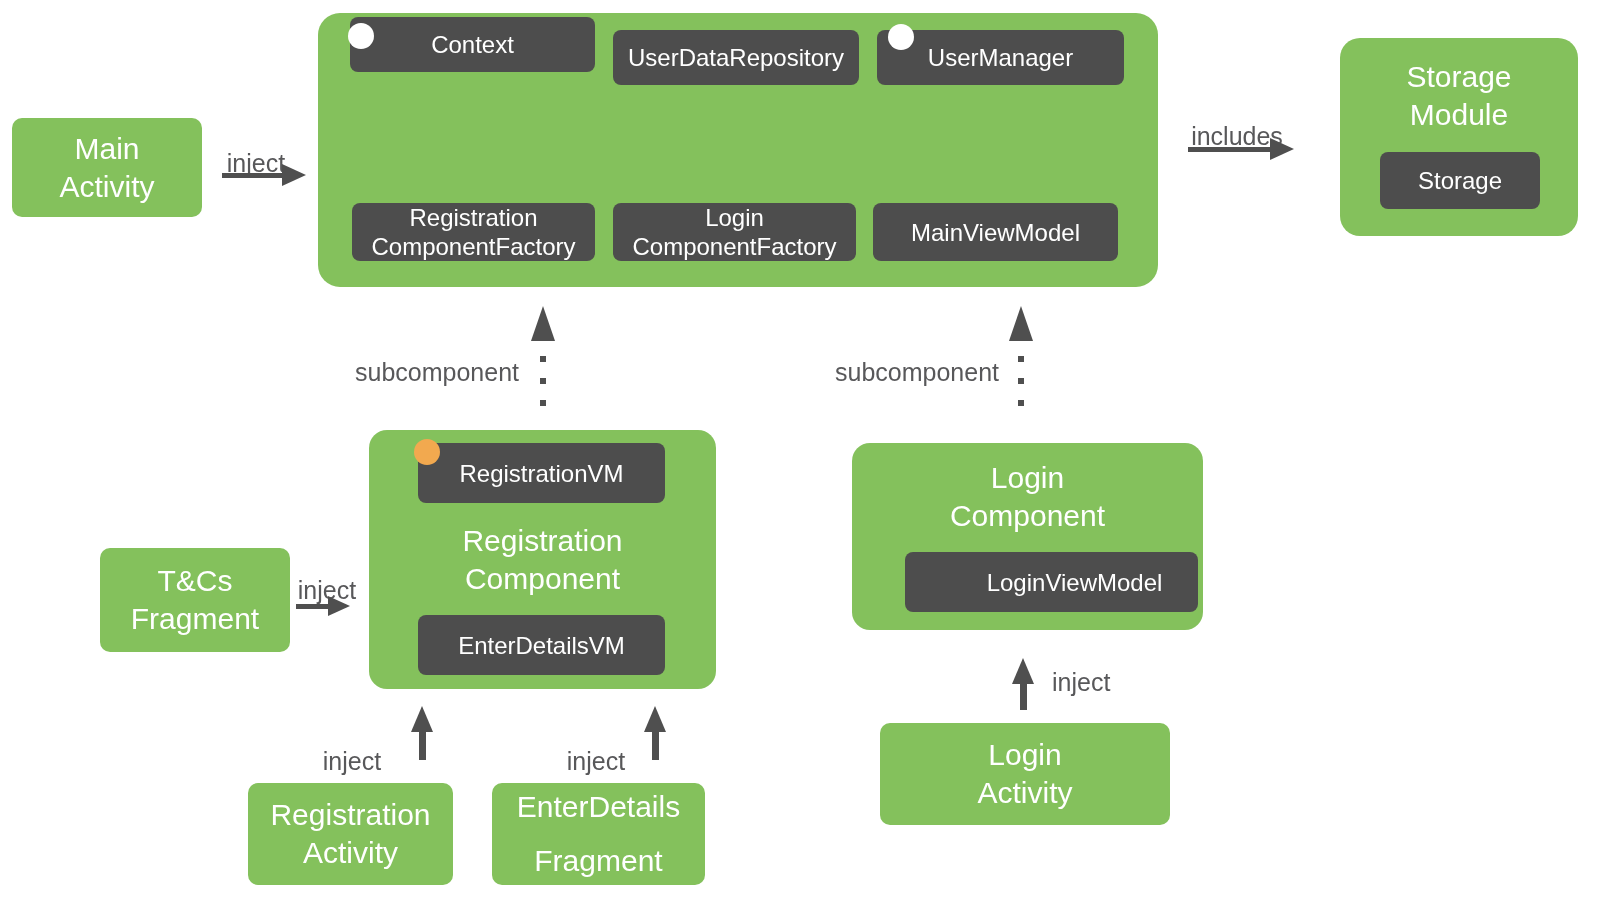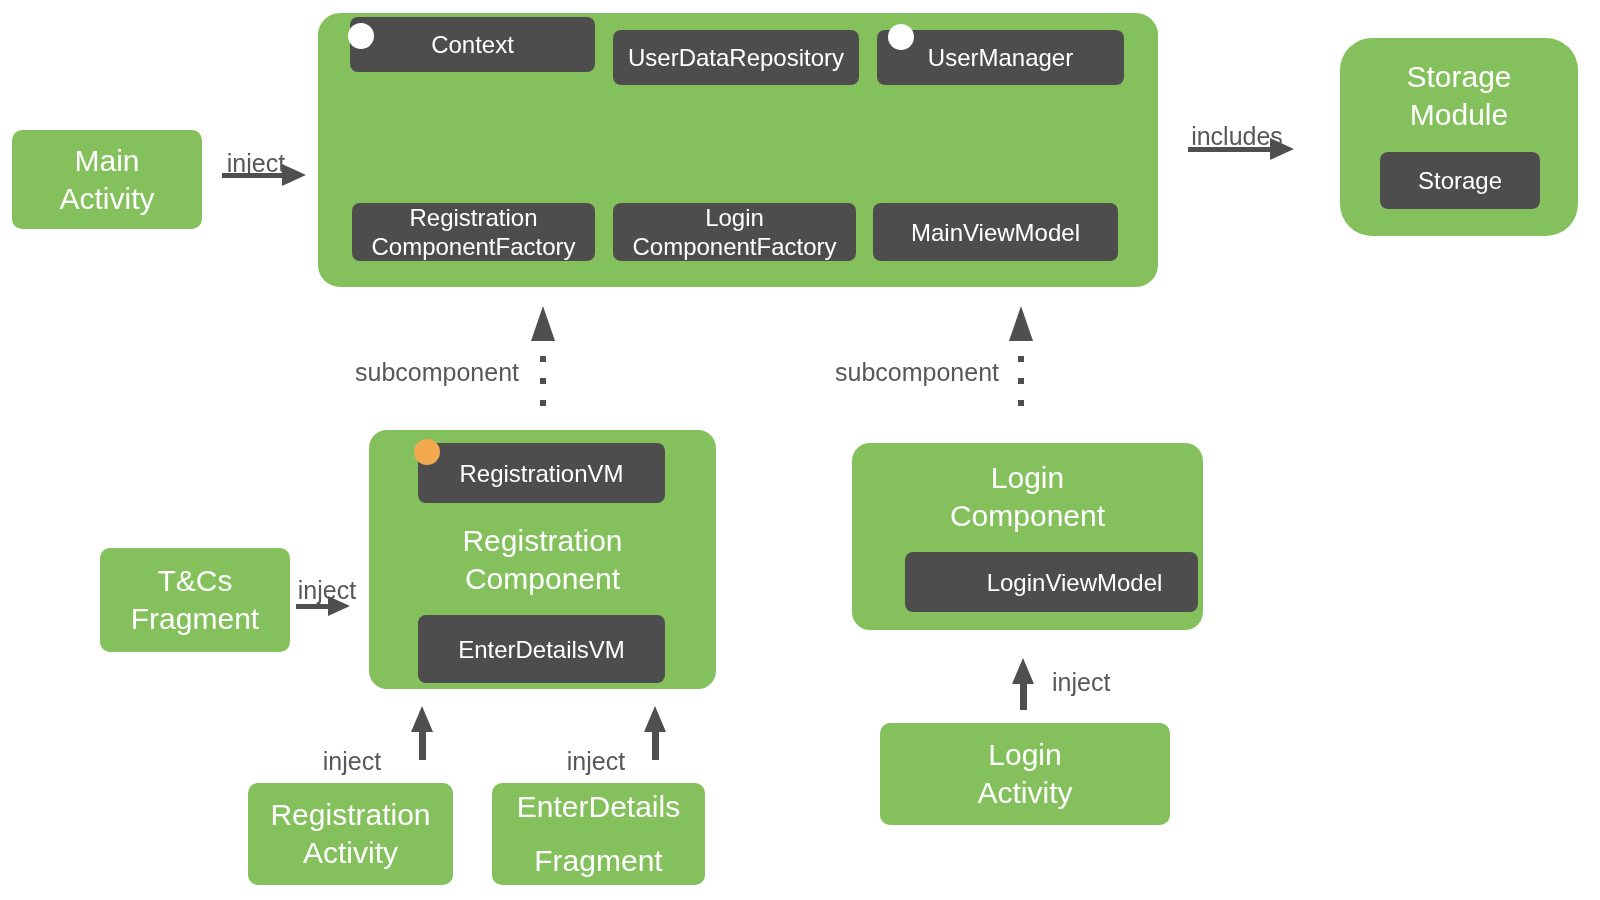--- a/index.html
+++ b/index.html
@@ -47,21 +47,21 @@
     border-right:11px solid transparent;border-bottom:26px solid var(--arrow);}
   .ahead-u.sub{border-left:12px solid transparent;border-right:12px solid transparent;
     border-bottom:35px solid var(--arrow);}
   .sub-dot{position:absolute;width:6px;height:6px;background:var(--arrow);}
 </style>
 </head>
 <body>
 
 <div class="canvas">
 
-  <div class="gbox" style="left:12px;top:130px;width:190px;height:99px;border-radius:10px;">
+  <div class="gbox" style="left:12px;top:118px;width:190px;height:99px;border-radius:10px;">
     <div>Main</div>
     <div>Activity</div>
   </div>
 
   <div class="lbl c" style="left:200px;top:127px;width:112px;">inject</div>
   <div>
     <div class="aline-h" style="left:222px;top:173px;width:60px;"></div>
     <div class="ahead-r" style="left:282px;top:164px;"></div>
   </div>
 
@@ -91,21 +91,21 @@
       <div>MainViewModel</div>
     </div>
   </div>
 
   <div class="lbl c" style="left:1180px;top:100px;width:114px;">includes</div>
   <div>
     <div class="aline-h" style="left:1188px;top:147px;width:82px;"></div>
     <div class="ahead-r" style="left:1270px;top:138px;"></div>
   </div>
 
-  <div class="gbox big" style="left:1340px;top:38px;width:238px;height:198px;border-radius:32px;">
+  <div class="gbox big" style="left:1340px;top:38px;width:238px;height:198px;border-radius:20px;">
     <div class="title-block" style="top:20px;">
       <div>Storage</div>
       <div>Module</div>
     </div>
     <div class="dbox" style="left:40px;top:114px;width:160px;height:57px;">
       <div>Storage</div>
     </div>
   </div>
 
   <div class="lbl r" style="left:355px;top:359px;width:162px;">subcomponent</div>
@@ -126,21 +126,21 @@
 
   <div class="gbox big" style="left:369px;top:430px;width:347px;height:259px;border-radius:18px;">
     <div class="dbox" style="left:49px;top:13px;width:247px;height:60px;">
       <div>RegistrationVM</div>
     </div>
     <div class="scope-dot orange" style="left:45px;top:9px;"></div>
     <div class="title-block" style="top:92px;">
       <div>Registration</div>
       <div>Component</div>
     </div>
-    <div class="dbox" style="left:49px;top:185px;width:247px;height:68px;">
+    <div class="dbox" style="left:49px;top:185px;width:247px;height:60px;">
       <div>EnterDetailsVM</div>
     </div>
   </div>
 
   <div class="gbox" style="left:100px;top:548px;width:190px;height:104px;border-radius:10px;">
     <div>T&amp;Cs</div>
     <div>Fragment</div>
   </div>
 
   <div class="lbl c" style="left:288px;top:554px;width:78px;">inject</div>

